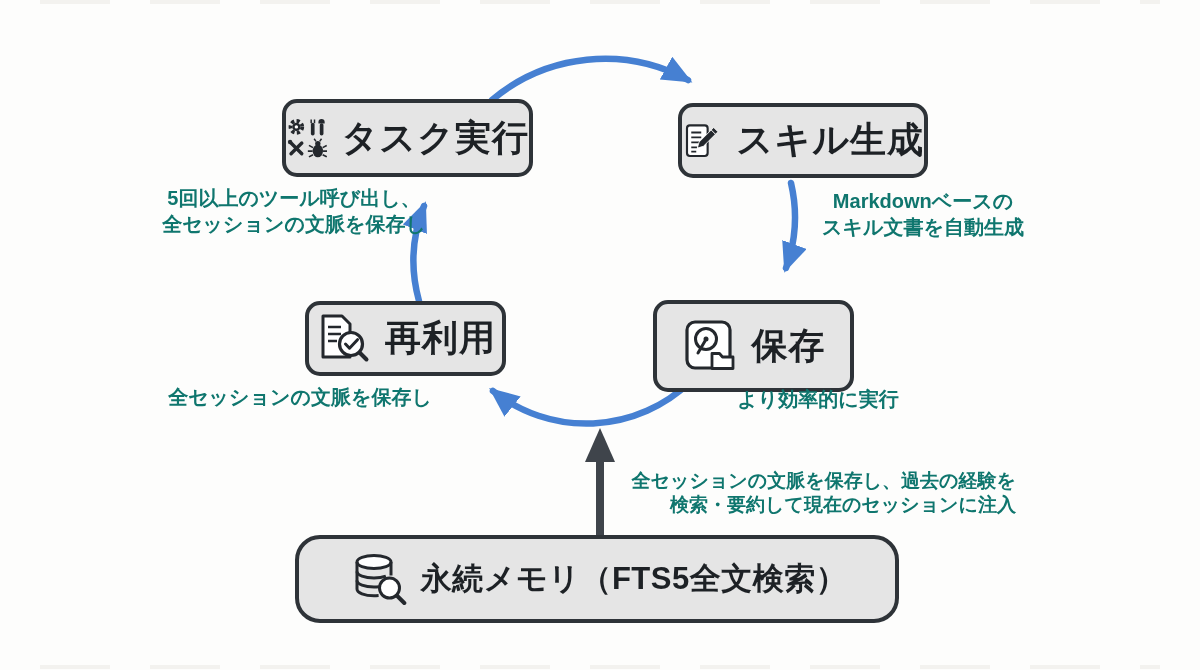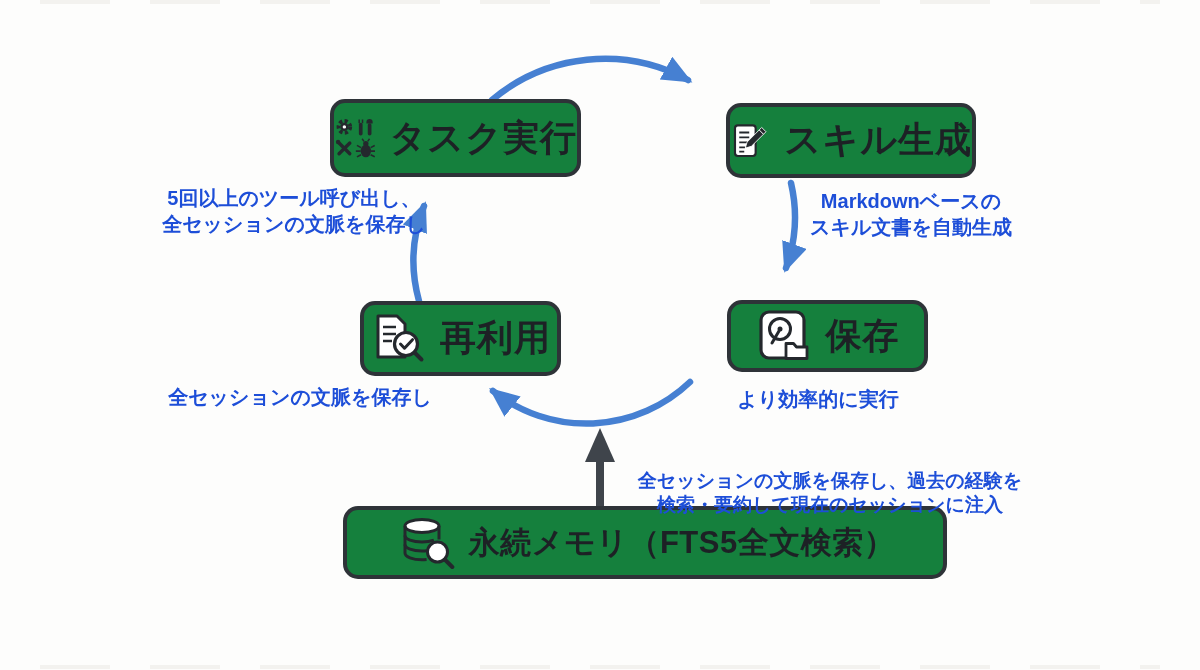--- a/index.html
+++ b/index.html
@@ -6,37 +6,37 @@
   body{
     width:1200px;height:670px;overflow:hidden;
     background:#fdfdfc;
     font-family:"Liberation Sans","DejaVu Sans",sans-serif;
     color:#1d2125;
   }
   .stage{position:relative;width:1200px;height:670px;}
   .arcs{position:absolute;left:0;top:0;z-index:1;}
   .node{
     position:absolute;z-index:2;
-    background:#15803d;
+    background:#e5e5e5;
     border:4px solid #2e3338;
     border-radius:15px;
     display:flex;align-items:center;justify-content:center;
-    gap:14px;box-sizing:border-box;margin-left:48px;
+    gap:14px;box-sizing:border-box;
   }
   .node .label{
     font-weight:700;font-size:36px;letter-spacing:1px;
     color:#1d2125;white-space:nowrap;
   }
   .node.memory .label{font-size:31px;letter-spacing:0.5px;}
   .cap{
     position:absolute;z-index:2;
     font-size:20px;font-weight:600;line-height:1.28;
-    color:#1d4ed8;text-align:center;white-space:nowrap;
+    color:#0f766e;text-align:center;white-space:nowrap;
   }
-  .cap.left-align{text-align:center;font-size:19px;margin-left:14px;}
+  .cap.left-align{text-align:right;font-size:19px;}
   .edge-strip{
     position:absolute;left:40px;width:1120px;height:4px;z-index:0;
     background:repeating-linear-gradient(90deg,#f3f2ef 0 70px,transparent 70px 110px);
   }
   .edge-strip.top{top:0;}
   .edge-strip.bottom{top:665px;}
 </style>
 </head>
 <body>
 
@@ -97,61 +97,61 @@
   <div class="node" style="left:678px;top:103px;width:250px;height:75px;gap:16px;">
     <svg width="54" height="54" viewBox="0 0 54 54">
       <rect x="7" y="5" width="29" height="43" rx="4" fill="#ffffff" stroke="#24282d" stroke-width="3"></rect>
       <path d="M13 15 h14 M13 22 h14 M13 29 h11 M13 36 h8 M13 42 h7" stroke="#24282d" stroke-width="2.6" fill="none"></path>
       <path d="M44.5 8 l6 6 L30 34.5 l-8.5 2.5 2.5 -8.5 z" fill="#24282d" stroke="#ffffff" stroke-width="1.2"></path>
       <path d="M41 11.5 l6 6" stroke="#ffffff" stroke-width="1.4"></path>
     </svg>
     <span class="label">スキル生成</span>
   </div>
 
-  <div class="node" style="left:679px;top:300px;width:201px;height:72px;">
+  <div class="node" style="left:653px;top:300px;width:201px;height:92px;">
     <svg width="56" height="56" viewBox="0 0 56 56">
       <rect x="5" y="4" width="43" height="46" rx="8" fill="#ffffff" stroke="#24282d" stroke-width="3.2"></rect>
       <circle cx="24" cy="21" r="10.5" fill="none" stroke="#24282d" stroke-width="3"></circle>
       <circle cx="24" cy="21" r="2.5" fill="#24282d"></circle>
       <path d="M23 23 L16 35" stroke="#24282d" stroke-width="3" stroke-linecap="round"></path>
       <path d="M30 35.5 h7.5 l3 3.5 H51 v11.5 H30 z" fill="#ffffff" stroke="#24282d" stroke-width="2.8" stroke-linejoin="round"></path>
     </svg>
     <span class="label">保存</span>
   </div>
 
-  <div class="node" style="left:312px;top:301px;width:201px;height:75px;">
+  <div class="node" style="left:305px;top:301px;width:201px;height:75px;">
     <svg width="56" height="56" viewBox="0 0 56 56">
       <path d="M8 5 h19 l8 8 v33 H8 z" fill="#ffffff" stroke="#24282d" stroke-width="3" stroke-linejoin="round"></path>
       <path d="M13 16 h13 M13 23 h13 M13 30 h9" stroke="#24282d" stroke-width="2.6" fill="none"></path>
       <circle cx="36" cy="33" r="11.5" fill="#ffffff" stroke="#24282d" stroke-width="3.2"></circle>
       <path d="M30.5 33 l4 4.2 8 -8.5" fill="none" stroke="#24282d" stroke-width="3" stroke-linecap="round" stroke-linejoin="round"></path>
       <path d="M44.5 41.5 l7 7" stroke="#24282d" stroke-width="4" stroke-linecap="round"></path>
     </svg>
     <span class="label">再利用</span>
   </div>
 
-  <div class="node memory" style="left:295px;top:506px;width:604px;height:73px;">
+  <div class="node memory" style="left:295px;top:535px;width:604px;height:88px;border-radius:25px;">
     <svg width="60" height="56" viewBox="0 0 60 56">
       <ellipse cx="27" cy="11" rx="17" ry="6.5" fill="#ffffff" stroke="#24282d" stroke-width="3"></ellipse>
       <path d="M10 11 v27 c0 3.8 7.6 6.8 17 6.8 1.6 0 3.2 -.1 4.6 -.2" fill="none" stroke="#24282d" stroke-width="3"></path>
       <path d="M44 11 v13.5" fill="none" stroke="#24282d" stroke-width="3"></path>
       <path d="M10 20.5 c0 3.6 7.6 6.5 17 6.5 4.6 0 8.8 -.7 11.9 -1.9" fill="none" stroke="#24282d" stroke-width="3"></path>
       <path d="M10 29.5 c0 3.6 7.6 6.5 17 6.5 1.7 0 3.3 -.1 4.8 -.3" fill="none" stroke="#24282d" stroke-width="3"></path>
       <circle cx="42.5" cy="37" r="10" fill="#ffffff" stroke="#24282d" stroke-width="3"></circle>
       <path d="M49.8 44.5 l7.5 7.5" stroke="#24282d" stroke-width="4" stroke-linecap="round"></path>
     </svg>
     <span class="label">永続メモリ（FTS5全文検索）</span>
   </div>
 
   <div class="cap" style="left:148px;top:186px;width:292px;">
     <div>5回以上のツール呼び出し、</div>
     <div>全セッションの文脈を保存し</div>
   </div>
 
-  <div class="cap" style="left:798px;top:189px;width:226px;">
+  <div class="cap" style="left:798px;top:189px;width:226px;padding-left:12px;">
     <div>Markdownベースの</div>
     <div>スキル文書を自動生成</div>
   </div>
 
   <div class="cap" style="left:700px;top:387px;width:236px;">
     <div>より効率的に実行</div>
   </div>
 
   <div class="cap" style="left:132px;top:385px;width:336px;">
     <div>全セッションの文脈を保存し</div>

